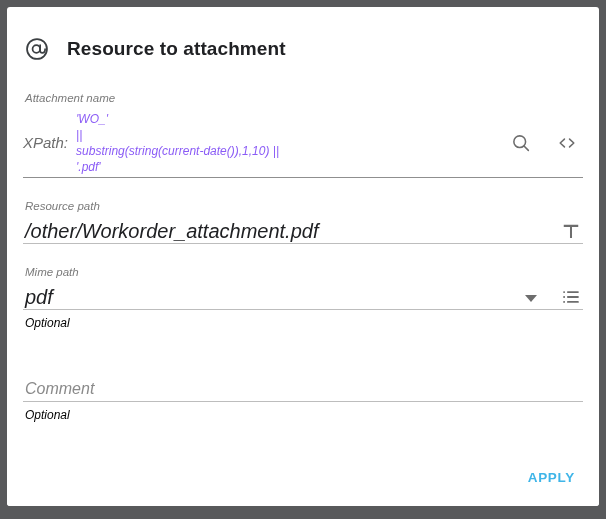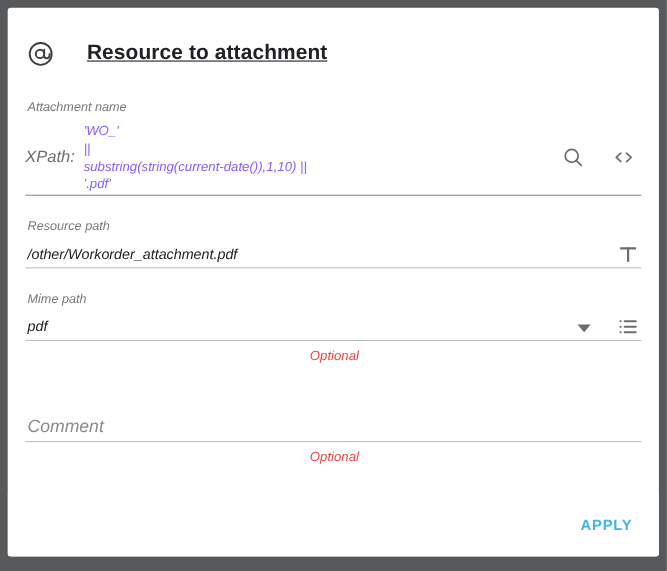--- a/index.html
+++ b/index.html
@@ -34,46 +34,44 @@
     width: 28px; height: 28px;
     display: flex; align-items: center; justify-content: center;
     color: #3c4043;
     flex: 0 0 auto;
   }
   .at-icon svg { display: block; }
   .dialog-title {
     font-size: 19px;
     font-weight: bold;
     color: #202124;
-    margin-left: 28px;
+    margin-left: 16px;
     letter-spacing: 0.1px;
     white-space: nowrap;
-    text-decoration: underline;
   }
   
   .dialog-body {
     padding: 22px 16px 0 16px;
   }
   .field {
     position: relative;
     font-style: italic;
   }
   .field-label {
     font-size: 11.5px;
     color: #7a7a7a;
     line-height: 14px;
     padding-left: 2px;
   }
   .field-helper {
     font-size: 12px;
-    color: #ef4444;
+    color: #000000;
     line-height: 16px;
     padding-left: 2px;
     margin-top: 5px;
-    text-align: center;
   }
   .field-underline {
     height: 1px;
     background: #8f8f8f;
     width: 100%;
   }
   .field-underline.thin { background: #bdbdbd; }
 
   
   .xpath-row {
@@ -116,21 +114,21 @@
 
   
   .value-row {
     display: flex;
     align-items: flex-end;
     min-height: 30px;
     padding-top: 4px;
   }
   .value-text {
     flex: 1 1 auto;
-    font-size: 13px;
+    font-size: 20px;
     color: #202124;
     line-height: 24px;
     white-space: nowrap;
     overflow: hidden;
     padding-left: 2px;
   }
   .value-text.placeholder { color: #8a8a8a; font-size: 16px; }
 
   .caret {
     width: 0; height: 0;

